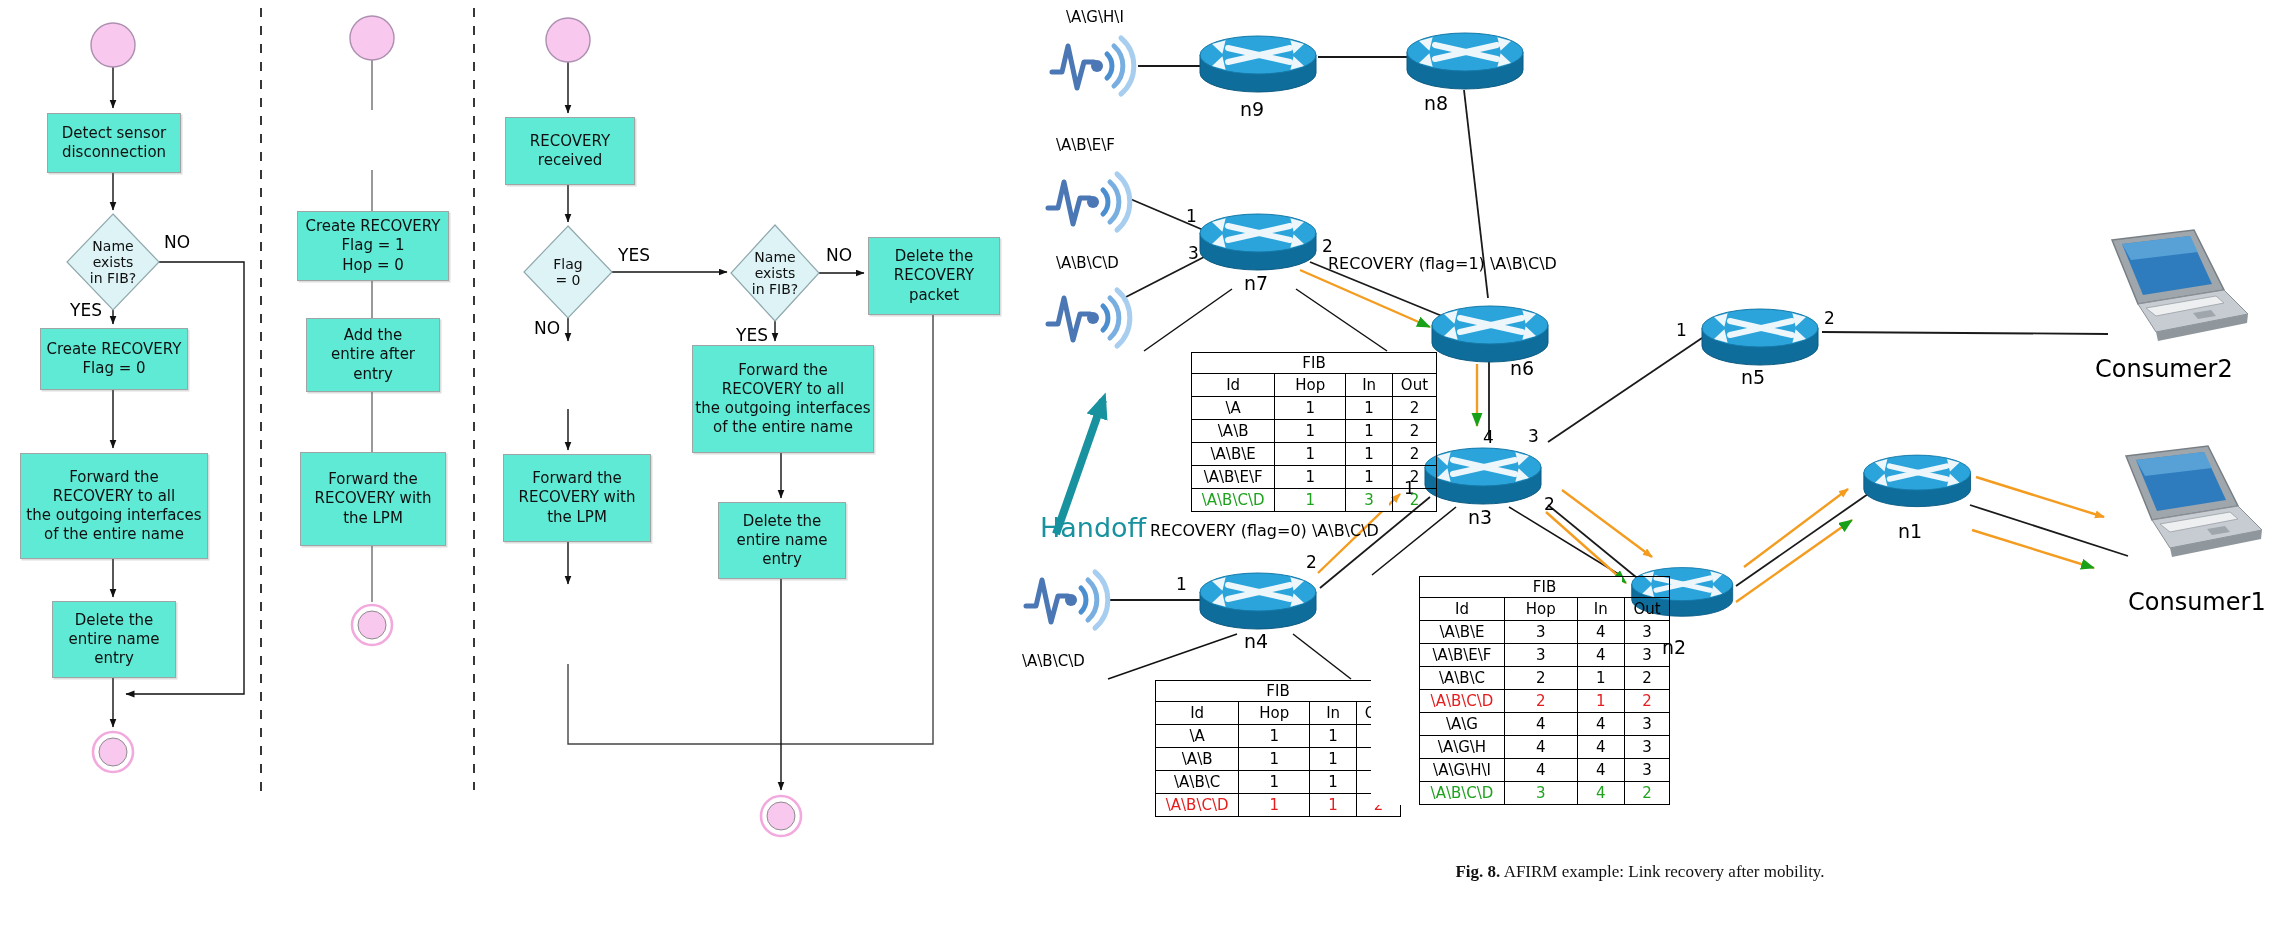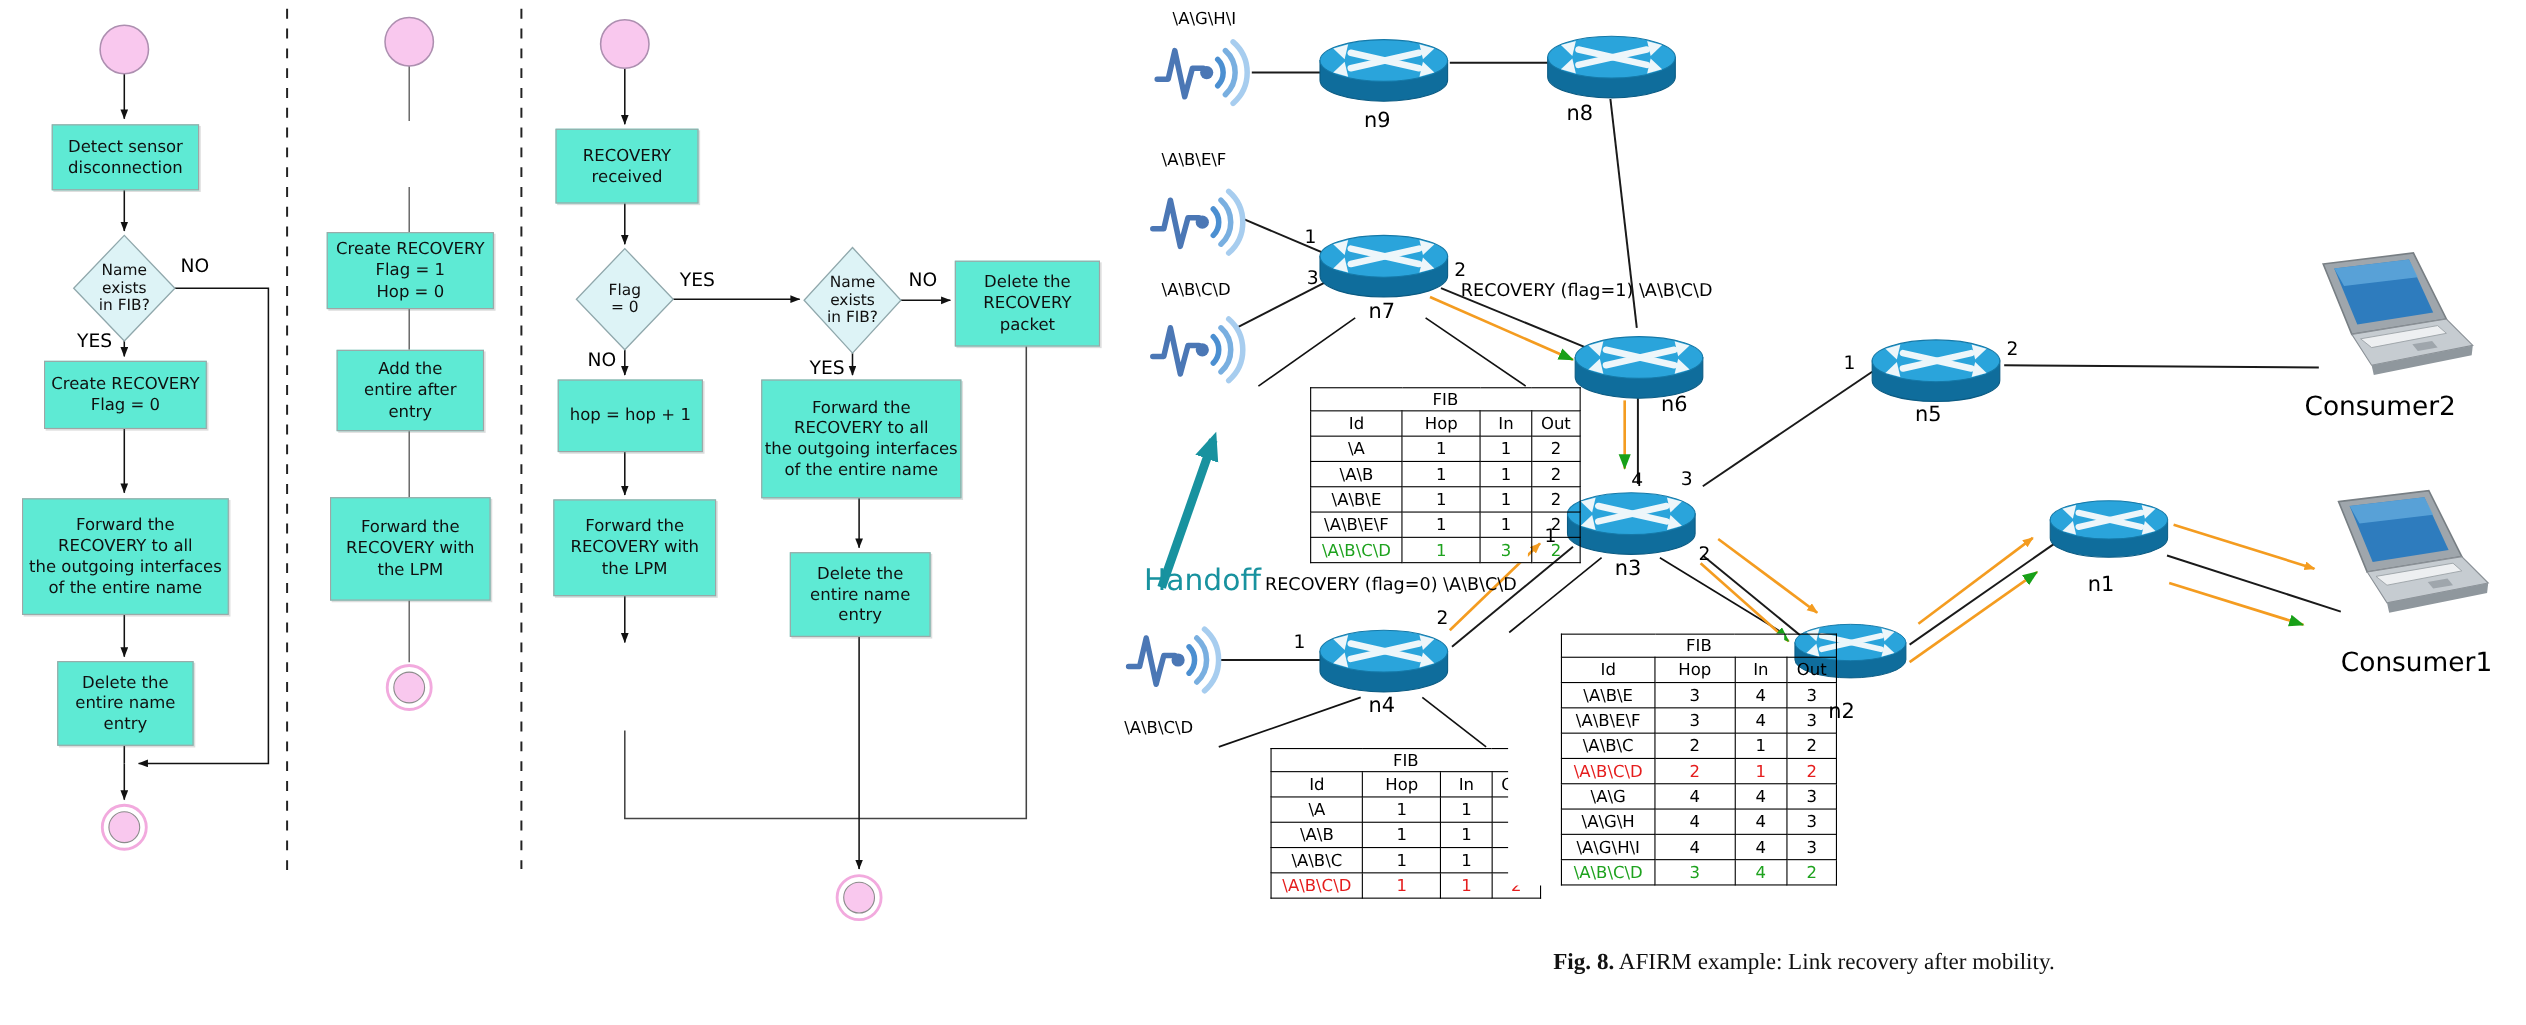--- a/index.html
+++ b/index.html
@@ -24,21 +24,21 @@
   .fib-wrap{position:absolute;background:#fff;}
   .fib{border-collapse:collapse;width:100%;table-layout:fixed;font:15px "DejaVu Sans",sans-serif;margin-left:48px;}
   .fib th,.fib td{border:1.6px solid #000;padding:0 3px;height:22px;text-align:center;
                   font-weight:normal;overflow:hidden;white-space:nowrap;color:#000;}
   .fib th.title{height:20px;}
   .fib td.c0,.fib th.c0{text-align:center;}
   .fib tr.red td{color:#E51D1D;}
   .fib tr.green td{color:#1EA21E;}
   .cap{position:absolute;text-align:center;font-family:"Liberation Serif",serif;
        color:#111;font-size:15.5px;}
-  .cap.big{font-size:21px;}
+  .cap.big{font-size:17px;}
 </style>
 </head>
 <body>
 
 <div id="page">
 
 <svg width="2296" height="932" viewBox="0 0 2296 932">
   <defs>
     <marker id="mB" markerUnits="userSpaceOnUse" markerWidth="10" markerHeight="8" refX="8.5" refY="3.5" orient="auto">
       <path d="M0,0 L9,3.5 L0,7 Z" fill="#111"></path>
@@ -264,21 +264,20 @@
 <div class="fnode" style="left:300px;top:452px;width:144px;height:92px">Forward the
 RECOVERY with
 the LPM</div>
 
 <div class="fnode" style="left:505px;top:117px;width:128px;height:66px">RECOVERY
 received</div>
 <div class="dtext" style="left:518px;top:245px;width:100px;height:54px">Flag
 = 0</div>
 <span class="lbl yn" style="left:618px;top:245px">YES</span>
 <span class="lbl yn" style="left:534px;top:318px">NO</span>
-<div class="fnode" style="left:507px;top:345px;width:130px;height:64px">hop = hop + 1</div>
 <div class="fnode" style="left:503px;top:454px;width:146px;height:86px">Forward the
 RECOVERY with
 the LPM</div>
 <div class="dtext" style="left:725px;top:242px;width:100px;height:62px">Name
 exists
 in FIB?</div>
 <span class="lbl yn" style="left:826px;top:245px">NO</span>
 <span class="lbl yn" style="left:736px;top:325px">YES</span>
 <div class="fnode" style="left:692px;top:345px;width:180px;height:106px">Forward the
 RECOVERY to all

